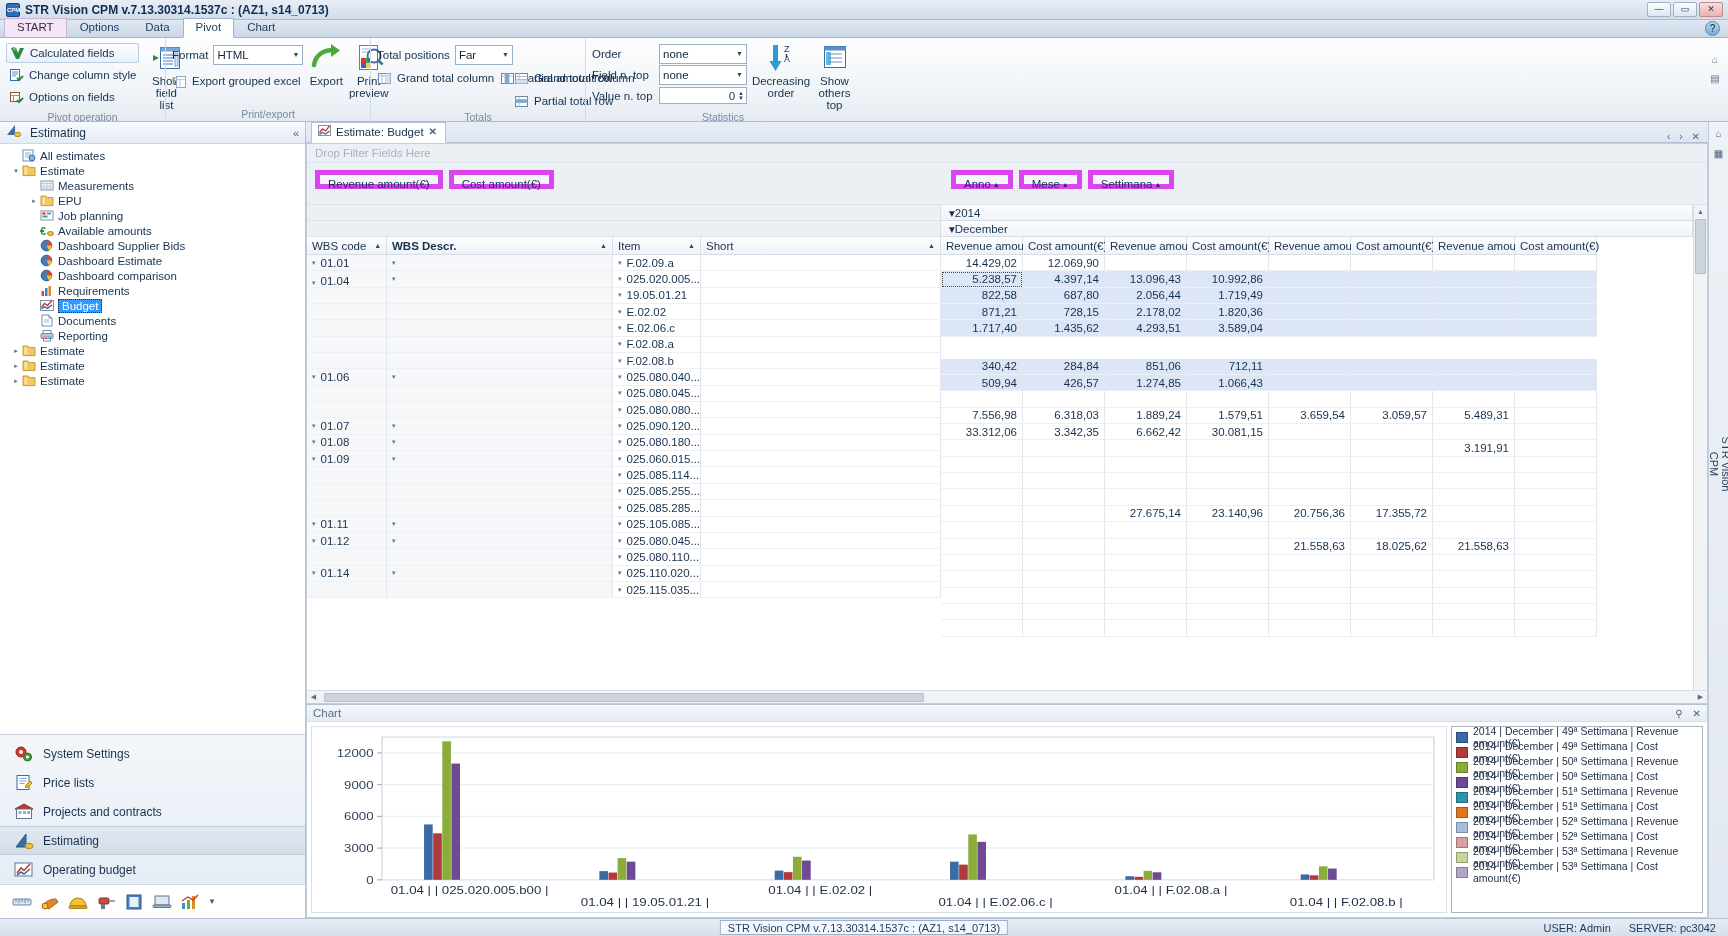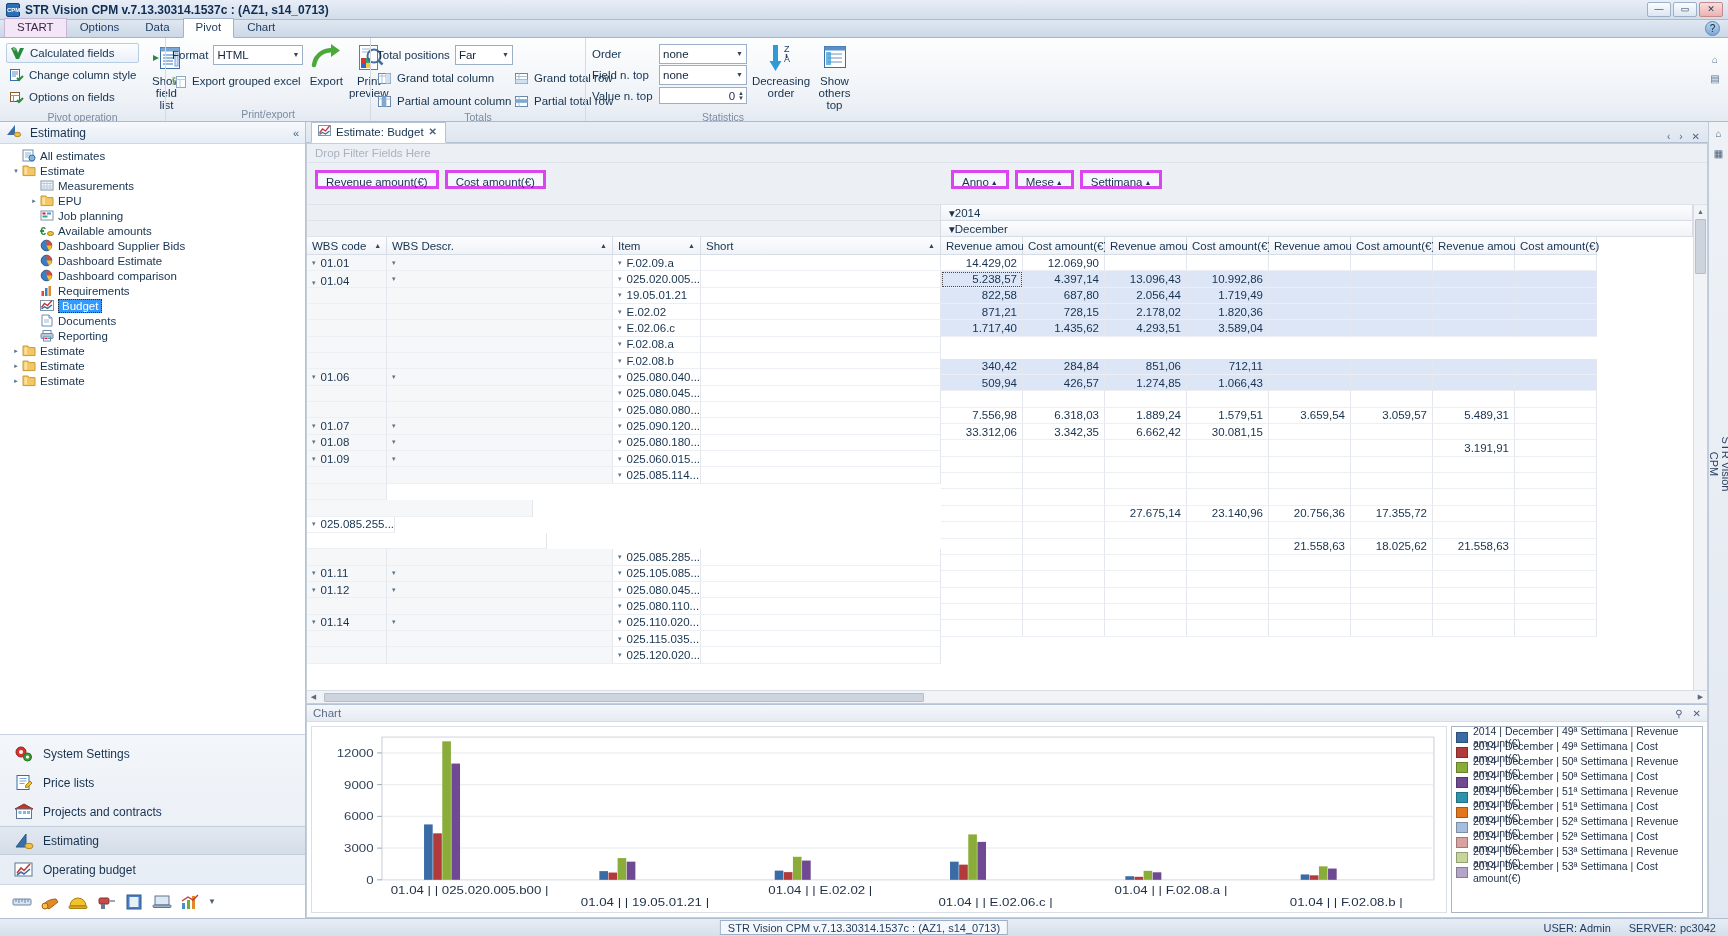--- a/index.html
+++ b/index.html
@@ -105,21 +105,21 @@
   .doctabs { height:21px; background:linear-gradient(#e9eef5,#dde5ef); display:flex; align-items:flex-end; padding-left:5px; border-bottom:1px solid #b4c2d3; flex:none; position:relative;}
   .doctab { display:flex;align-items:center;gap:5px;background:#fff;border:1px solid #b4c2d3;border-bottom:1px solid #fff;
             padding:1px 8px 2px 6px;margin-bottom:-1px;font-size:11.5px;color:#16324f;line-height:16px;}
   .doctab .x { font-size:10px;color:#4d6party; color:#4d6079; font-weight:bold;}
   .docnav { margin-left:auto; display:flex; gap:9px; align-items:center; padding-right:8px; color:#50677f; font-size:10px;}
 
   .pivot-wrap { flex:1; display:flex; flex-direction:column; min-height:0; background:#fff; border:1px solid #c3cedb; margin:0; position:relative;}
   .filter-zone { height:19px; background:#eceff4; border-bottom:1px solid #dde3eb; display:flex;align-items:center; padding-left:8px;
                  font-size:11.5px; color:#a8b3c1; flex:none;}
   .datazone { height:42px; background:#eceff4; display:flex; align-items:flex-start; padding:7px 0 0 8px; gap:6px; flex:none; position:relative; border-bottom:1px solid #dde3eb;}
-  .chip { border:3px solid #d946ef; background:#f5f7fa; padding:2px 8px; font-size:11.5px; color:#16324f; height:19px; line-height:14px;}
+  .chip { border:5px solid #d946ef; background:#f5f7fa; padding:2px 8px; font-size:11.5px; color:#16324f; height:19px; line-height:14px;}
   .colzone { position:absolute; left:637px; top:0; right:0; height:42px; padding:7px 0 0 7px; display:flex; gap:6px; }
   .chip.sorted::after { content:" \25B2"; font-size:7px; position:relative; top:-1px; }
 
   .grid { flex:1; display:flex; min-height:0; position:relative; overflow:hidden;}
   .gh {
     height:18px; border:1px solid #d7dde6; border-left:none; border-top:none; background:linear-gradient(#fdfdfe,#eff2f7);
     display:flex; align-items:center; padding:0 5px; font-size:11.5px; color:#16324f; white-space:nowrap;
   }
   .gh .sortarr { margin-left:auto; font-size:7px; color:#2f4763; padding-left:8px;}
   .cell {
@@ -289,21 +289,21 @@
       <div class="gbody">
         <div style="display:flex;flex-direction:column;gap:4px;padding-top:4px;">
           <div class="fieldrow">
             <label>Total positions</label>
             <div class="sel-box" style="width:58px">
               <span>Far</span>
               <span class="arrow">▼</span>
             </div>
           </div>
           <div style="display:flex;gap:2px;">
-            <div style="display:flex;flex-direction:column;gap:3px;width:135px;">
+            <div style="display:flex;flex-direction:row;gap:3px;width:135px;">
               <div class="ritem" style="padding-left:0">
                 <span class="icon-sq">
                   <svg width="15" height="15" viewBox="0 0 15 15">
                       <rect x="1.5" y="2.5" width="12" height="10" fill="#fff" stroke="#6b87a8"></rect>
                       <path d="M1.5 5h12M5 2.5v10M9 2.5v10" stroke="#a7c0d8"></path>
                       <rect x="9" y="2.5" width="4.5" height="10" fill="#cfe0ef"></rect>
                     </svg>
                 </span>
                 <span>Grand total column</span>
               </div>
@@ -685,21 +685,21 @@
         <div class="grid">
           <div id="grid-left" style="display:flex;flex-direction:column;flex:none;">
               <div style="display: flex; flex-direction: column;">
                 <div style="height: 16px; background: rgb(236, 239, 244); border-bottom: 1px solid rgb(223, 228, 234); border-right: 1px solid rgb(215, 221, 230); width: 634px;"></div>
                 <div style="height: 16px; background: rgb(236, 239, 244); border-bottom: 1px solid rgb(223, 228, 234); border-right: 1px solid rgb(215, 221, 230); width: 634px;"></div>
                 <div style="display: flex;">
                   <div class="gh" style="width: 80px;">
                     <span>WBS code</span>
                     <span class="sortarr">▲</span>
                   </div>
-                  <div class="gh" style="width: 226px;">
+                  <div class="gh" style="width: 226px; font-weight: bold;">
                     <span>WBS Descr.</span>
                     <span class="sortarr">▲</span>
                   </div>
                   <div class="gh" style="width: 88px;">
                     <span>Item</span>
                     <span class="sortarr">▲</span>
                   </div>
                   <div class="gh" style="width: 240px;">
                     <span>Short</span>
                     <span class="sortarr">▲</span>
@@ -922,21 +922,21 @@
                     <span></span>
                   </div>
                   <div class="cell" style="width: 88px; background: rgb(255, 255, 255);">
                     <span class="exp">▾</span>
                     <span>025.085.114...</span>
                   </div>
                   <div class="cell" style="width: 240px; background: rgb(255, 255, 255);">
                     <span></span>
                   </div>
                 </div>
-                <div style="display: flex; flex-direction: column;">
+                <div style="display: flex;">
                   <div class="cell" style="width: 80px; background: rgb(246, 247, 249);">
                     <span></span>
                   </div>
                   <div class="cell" style="width: 226px; background: rgb(246, 247, 249);">
                     <span></span>
                   </div>
                   <div class="cell" style="width: 88px; background: rgb(255, 255, 255);">
                     <span class="exp">▾</span>
                     <span>025.085.255...</span>
                   </div>
@@ -1028,35 +1028,20 @@
                 <div style="display: flex;">
                   <div class="cell" style="width: 80px; background: rgb(246, 247, 249);">
                     <span></span>
                   </div>
                   <div class="cell" style="width: 226px; background: rgb(246, 247, 249);">
                     <span></span>
                   </div>
                   <div class="cell" style="width: 88px; background: rgb(255, 255, 255);">
                     <span class="exp">▾</span>
                     <span>025.115.035...</span>
-                  </div>
-                  <div class="cell" style="width: 240px; background: rgb(255, 255, 255);">
-                    <span></span>
-                  </div>
-                </div>
-                <div style="display: flex;">
-                  <div class="cell" style="width: 80px; background: rgb(246, 247, 249);">
-                    <span></span>
-                  </div>
-                  <div class="cell" style="width: 226px; background: rgb(246, 247, 249);">
-                    <span></span>
-                  </div>
-                  <div class="cell" style="width: 88px; background: rgb(255, 255, 255);">
-                    <span class="exp">▾</span>
-                    <span>025.120.020...</span>
                   </div>
                   <div class="cell" style="width: 240px; background: rgb(255, 255, 255);">
                     <span></span>
                   </div>
                 </div>
               </div>
             </div>
           <div id="grid-right" style="flex:1;display:flex;flex-direction:column;min-width:0;overflow:hidden;">
               <div>
                 <div class="gh" style="height: 16px; padding-left: 8px;">

